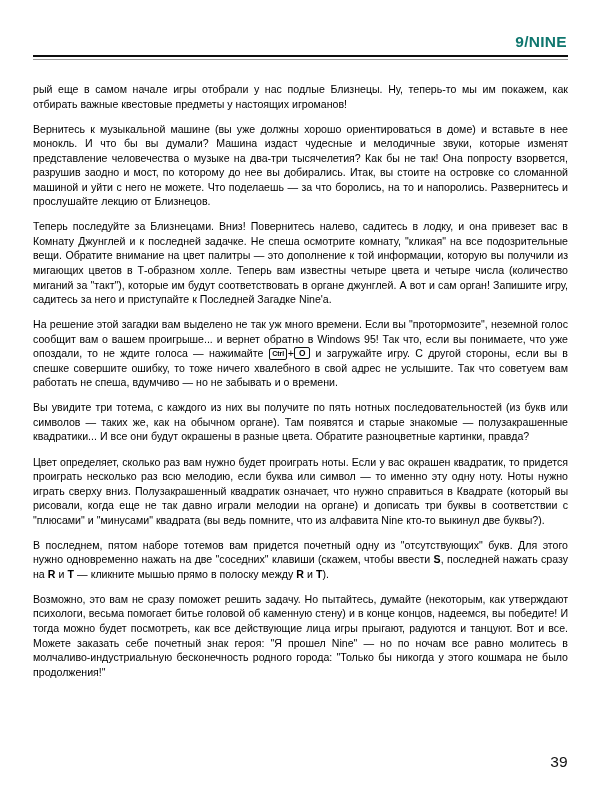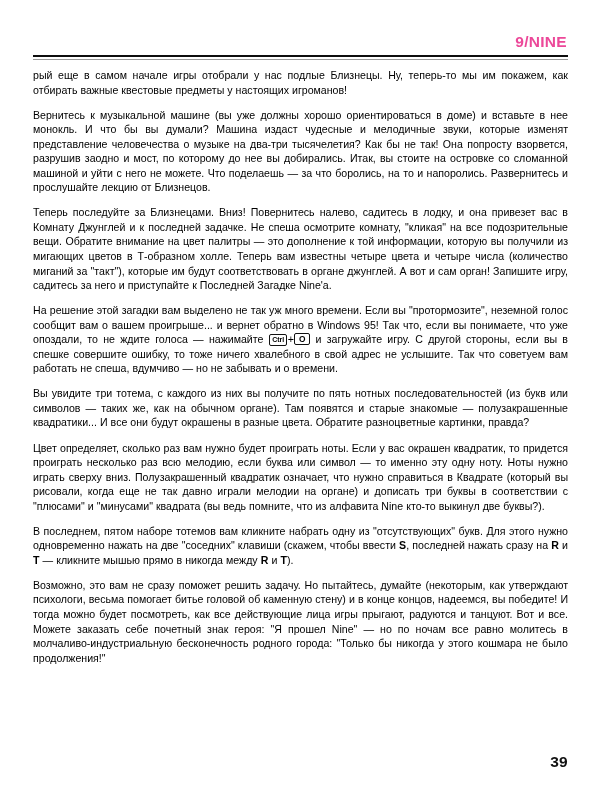--- a/index.html
+++ b/index.html
@@ -32,41 +32,41 @@
     top: 34px;
     height: 40px;
   }
   .header-title {
     text-align: right;
     font-size: 15.5px;
     font-weight: bold;
     letter-spacing: 0.3px;
     line-height: 1;
     padding-right: 1px;
-    color: #ec4899;
+    color: #0f766e;
   }
   .rule-thick {
     margin-top: 5px;
     height: 2.6px;
     background: #0d0d0d;
   }
   .rule-gap {
     height: 1.6px;
     background: #ffffff;
   }
   .rule-thin {
     height: 1px;
     background: #9a9a9a;
   }
 
   
   .body-text {
     position: absolute;
     left: 33px;
-    top: 68px;
+    top: 82px;
     width: 535px;
   }
   .para {
     font-size: 10.6px;
     line-height: 14.55px;
     text-align: justify;
     text-justify: inter-word;
     margin: 0 0 10.5px 0;
     color: #000;
     -webkit-hyphens: none;
@@ -97,21 +97,21 @@
     padding: 0 3.5px;
     font-size: 8.4px;
   }
 
   
   .folio {
     position: absolute;
     right: 32px;
     bottom: 28px;
     font-size: 15.5px;
-    font-weight: bold;
+    font-weight: normal;
     letter-spacing: 0.3px;
     color: #111;
   }
 </style>
 </head>
 <body>
 
 <div class="page">
 
   <div class="header">
@@ -121,19 +121,19 @@
     <div class="rule-thin"></div>
   </div>
 
   <div class="body-text">
       <p class="para"><span>рый еще в самом начале игры отобрали у нас подлые Близнецы. Ну, теперь-то мы им покажем, как отбирать важные квестовые предметы у настоящих игроманов!</span></p>
       <p class="para"><span>Вернитесь к музыкальной машине (вы уже должны хорошо ориентироваться в доме) и вставьте в нее монокль. И что бы вы думали? Машина издаст чудесные и мелодичные звуки, которые изменят представление человечества о музыке на два-три тысячелетия? Как бы не так! Она попросту взорвется, разрушив заодно и мост, по которому до нее вы добирались. Итак, вы стоите на островке со сломанной машиной и уйти с него не можете. Что поделаешь — за что боролись, на то и напоролись. Развернитесь и прослушайте лекцию от Близнецов.</span></p>
       <p class="para"><span>Теперь последуйте за Близнецами. Вниз! Повернитесь налево, садитесь в лодку, и она привезет вас в Комнату Джунглей и к последней задачке. Не спеша осмотрите комнату, "кликая" на все подозрительные вещи. Обратите внимание на цвет палитры — это дополнение к той информации, которую вы получили из мигающих цветов в Т-образном холле. Теперь вам известны четыре цвета и четыре числа (количество миганий за "такт"), которые им будут соответствовать в органе джунглей. А вот и сам орган! Запишите игру, садитесь за него и приступайте к Последней Загадке Nine'a.</span></p>
       <p class="para"><span>На решение этой загадки вам выделено не так уж много времени. Если вы "протормозите", неземной голос сообщит вам о вашем проигрыше... и вернет обратно в Windows 95! Так что, если вы понимаете, что уже опоздали, то не ждите голоса — нажимайте </span><span class="keycap">Ctrl</span><span>+</span><span class="keycap wide">O</span><span> и загружайте игру. С другой стороны, если вы в спешке совершите ошибку, то тоже ничего хвалебного в свой адрес не услышите. Так что советуем вам работать не спеша, вдумчиво — но не забывать и о времени.</span></p>
       <p class="para"><span>Вы увидите три тотема, с каждого из них вы получите по пять нотных последовательностей (из букв или символов — таких же, как на обычном органе). Там появятся и старые знакомые — полузакрашенные квадратики... И все они будут окрашены в разные цвета. Обратите разноцветные картинки, правда?</span></p>
       <p class="para"><span>Цвет определяет, сколько раз вам нужно будет проиграть ноты. Если у вас окрашен квадратик, то придется проиграть несколько раз всю мелодию, если буква или символ — то именно эту одну ноту. Ноты нужно играть сверху вниз. Полузакрашенный квадратик означает, что нужно справиться в Квадрате (который вы рисовали, когда еще не так давно играли мелодии на органе) и дописать три буквы в соответствии с "плюсами" и "минусами" квадрата (вы ведь помните, что из алфавита Nine кто-то выкинул две буквы?).</span></p>
-      <p class="para"><span>В последнем, пятом наборе тотемов вам кликните набрать одну из "отсутствующих" букв. Для этого нужно одновременно нажать на две "соседних" клавиши (скажем, чтобы ввести </span><b>S</b><span>, последней нажать сразу на </span><b>R</b><span> и </span><b>T</b><span> — кликните мышью прямо в никогда между </span><b>R</b><span> и </span><b>T</b><span>).</span></p>
+      <p class="para"><span>В последнем, пятом наборе тотемов вам придется почетный одну из "отсутствующих" букв. Для этого нужно одновременно нажать на две "соседних" клавиши (скажем, чтобы ввести </span><b>S</b><span>, последней нажать сразу на </span><b>R</b><span> и </span><b>T</b><span> — кликните мышью прямо в полоску между </span><b>R</b><span> и </span><b>T</b><span>).</span></p>
       <p class="para"><span>Возможно, это вам не сразу поможет решить задачу. Но пытайтесь, думайте (некоторым, как утверждают психологи, весьма помогает битье головой об каменную стену) и в конце концов, надеемся, вы победите! И тогда можно будет посмотреть, как все действующие лица игры прыгают, радуются и танцуют. Вот и все. Можете заказать себе почетный знак героя: "Я прошел Nine" — но по ночам все равно молитесь в молчаливо-индустриальную бесконечность родного города: "Только бы никогда у этого кошмара не было продолжения!"</span></p>
     </div>
 
   <div class="folio">39</div>
 
 </div>
 
 </body></html>

